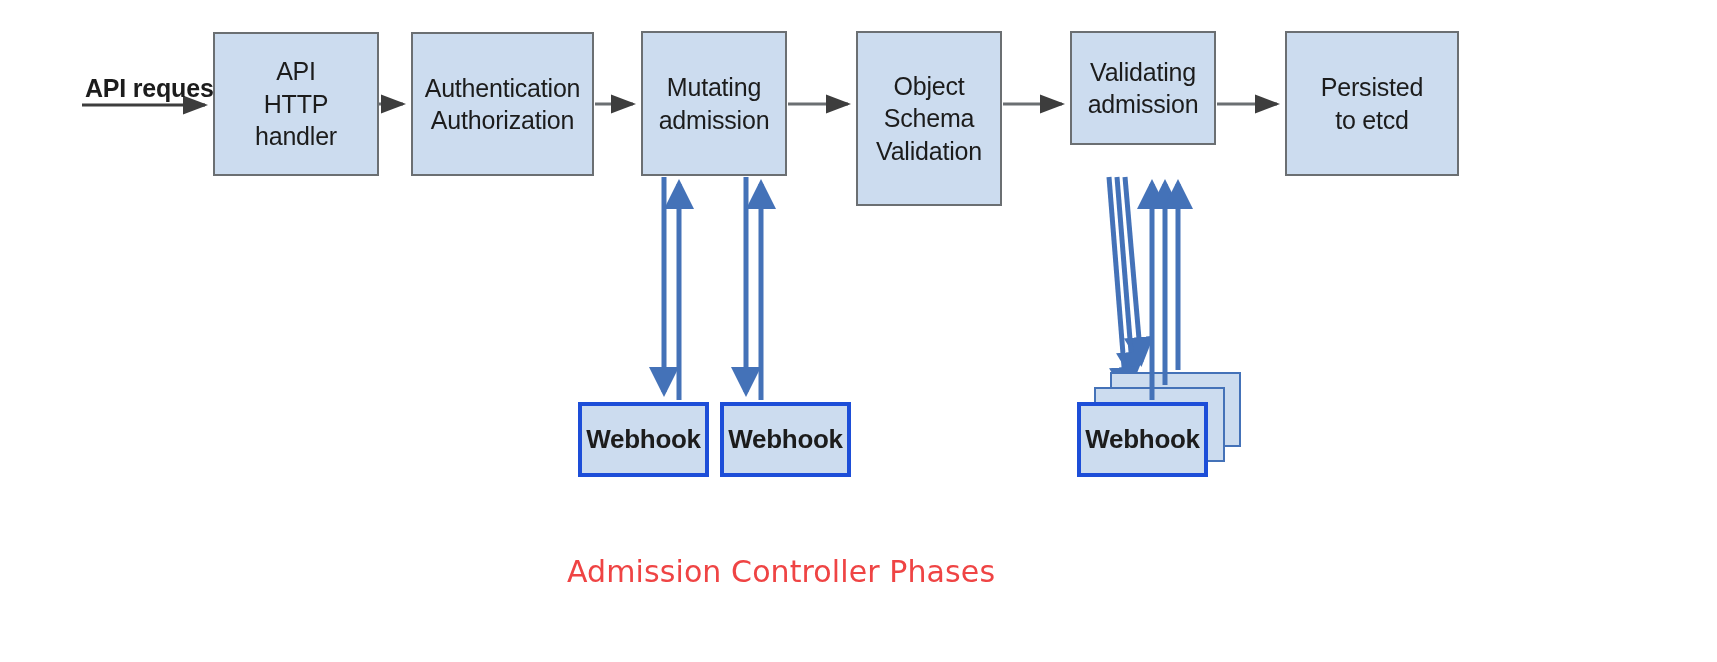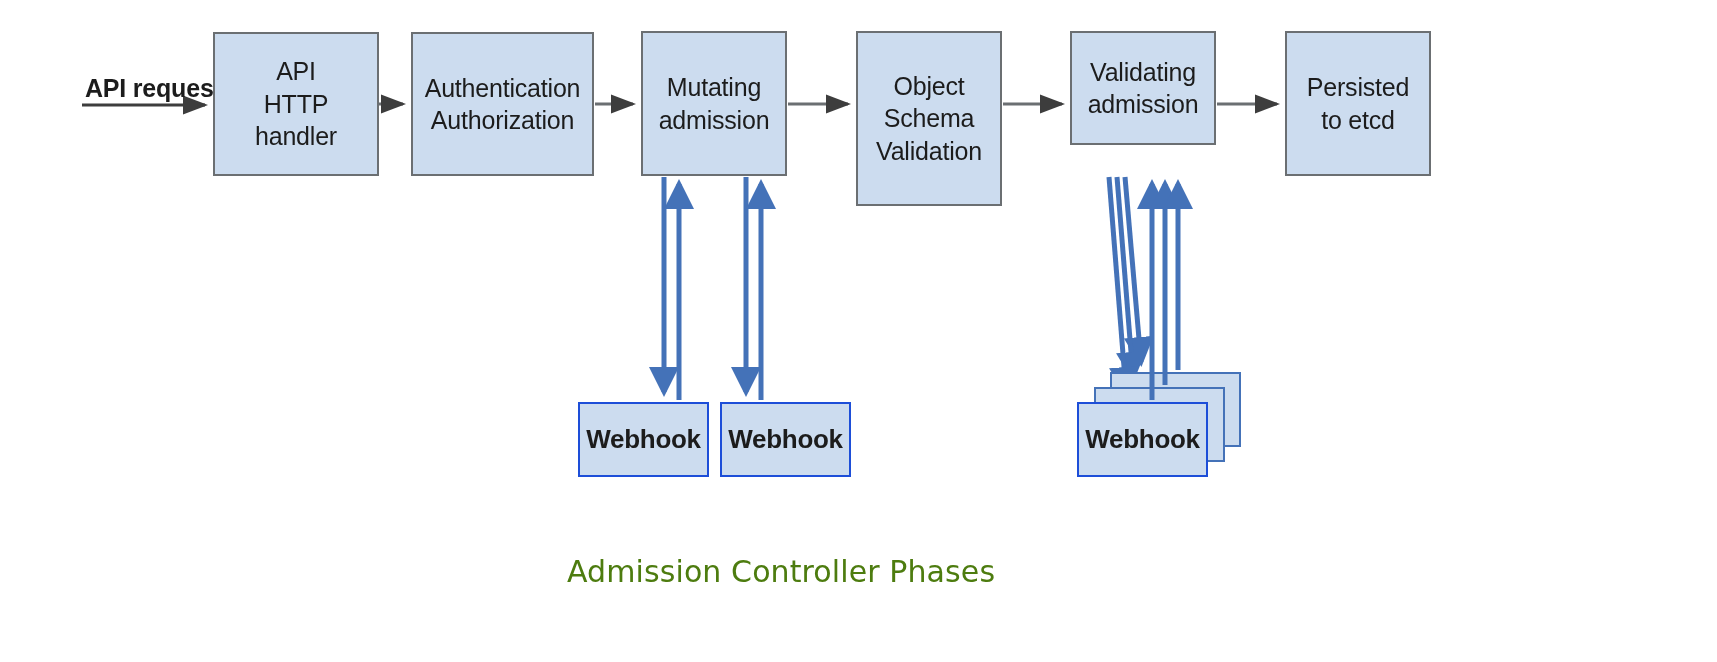--- a/index.html
+++ b/index.html
@@ -39,21 +39,21 @@
     font-size: 25px;
     line-height: 1.30;
     font-family: "Liberation Sans", sans-serif;
     white-space: pre-line;
     letter-spacing: -0.2px;
   }
   .webhook-box {
     position: absolute;
     box-sizing: border-box;
     background: #ccdcef;
-    border: 2px solid #1d4ed8;
+    border: 4px solid #1d4ed8;
     display: flex;
     align-items: center;
     justify-content: center;
     text-align: center;
     color: #1c1c1c;
     font-size: 26px;
     font-weight: bold;
     font-family: "Liberation Sans", sans-serif;
     letter-spacing: -0.3px;
   }
@@ -68,21 +68,21 @@
     font-size: 25px;
     font-weight: bold;
     color: #1c1c1c;
     font-family: "Liberation Sans", sans-serif;
     letter-spacing: -0.2px;
     white-space: nowrap;
   }
   .caption {
     position: absolute;
     font-size: 30px;
-    color: #4d7c0f;
+    color: #ef4444;
     font-family: "DejaVu Sans", sans-serif;
     white-space: nowrap;
     letter-spacing: 0.1px;
   }
 </style>
 </head>
 <body>
 
 <div id="stage">
 
@@ -148,21 +148,21 @@
   <div class="node-box" style="left:641px; top:31px; width:146px; height:145px;text-align:center;">Mutating
 admission</div>
 
   <div class="node-box" style="left:856px; top:31px; width:146px; height:175px;">Object
 Schema
 Validation</div>
 
   <div class="node-box" style="left:1070px; top:31px; width:146px; height:114px;">Validating
 admission</div>
 
-  <div class="node-box" style="left:1285px; top:31px; width:146px; height:145px;">Persisted
+  <div class="node-box" style="left:1285px; top:31px; width:174px; height:145px;">Persisted
 to etcd</div>
 
   <div class="webhook-box" style="left:578px; top:402px; width:131px; height:75px;">Webhook</div>
 
   <div class="webhook-box" style="left:720px; top:402px; width:131px; height:75px;">Webhook</div>
 
   <div class="webhook-box" style="left:1077px; top:402px; width:131px; height:75px;">Webhook</div>
 
   <div class="caption" style="left:567px; top:554px;">Admission Controller Phases</div>
 

